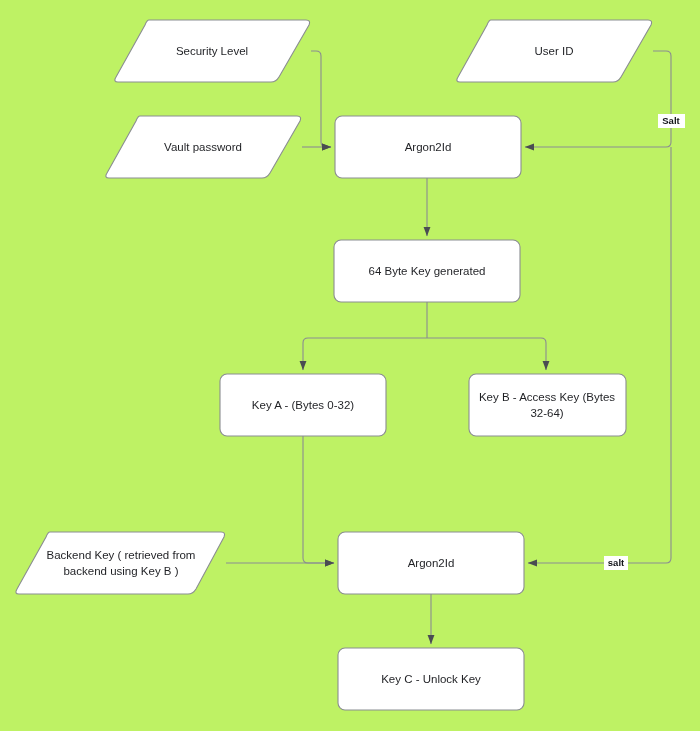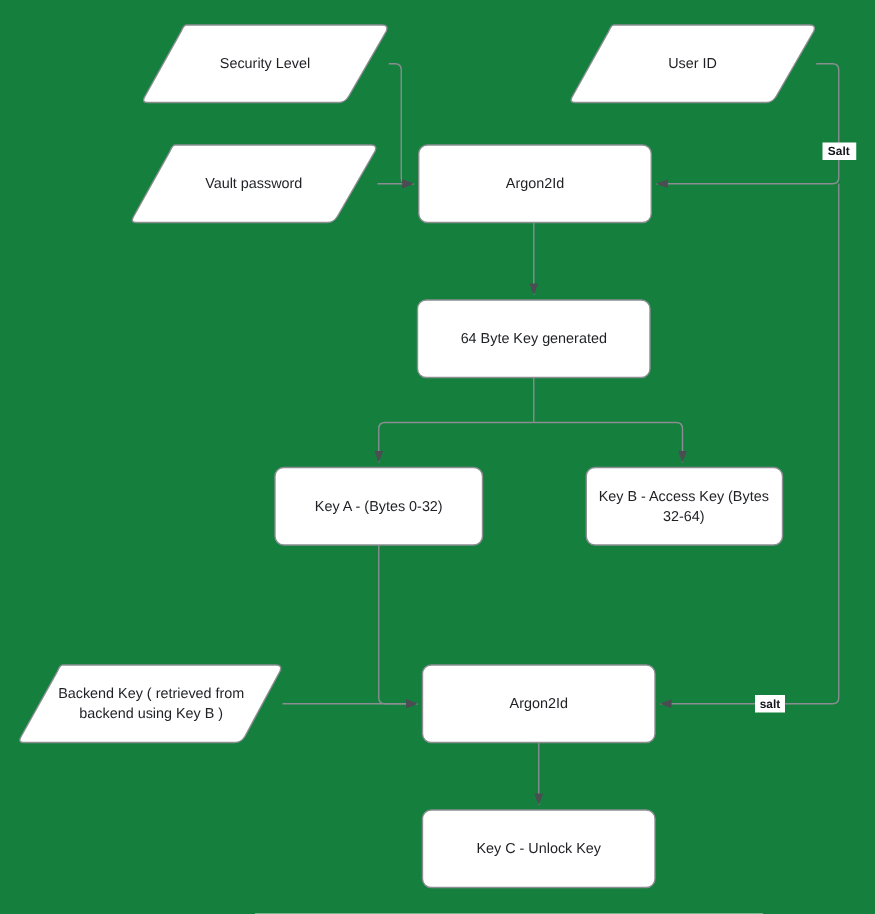--- a/index.html
+++ b/index.html
@@ -10,21 +10,21 @@
   body {
     width: 700px;
     height: 731px;
     font-family: "Liberation Sans", sans-serif;
     overflow: hidden;
   }
   #diagram-root {
     position: relative;
     width: 700px;
     height: 731px;
-    background: #15803d;
+    background: #bef264;
   }
   svg.canvas {
     position: absolute;
     top: 0; left: 0;
     width: 700px;
     height: 731px;
     display: block;
   }
   .node-shape {
     fill: #ffffff;

